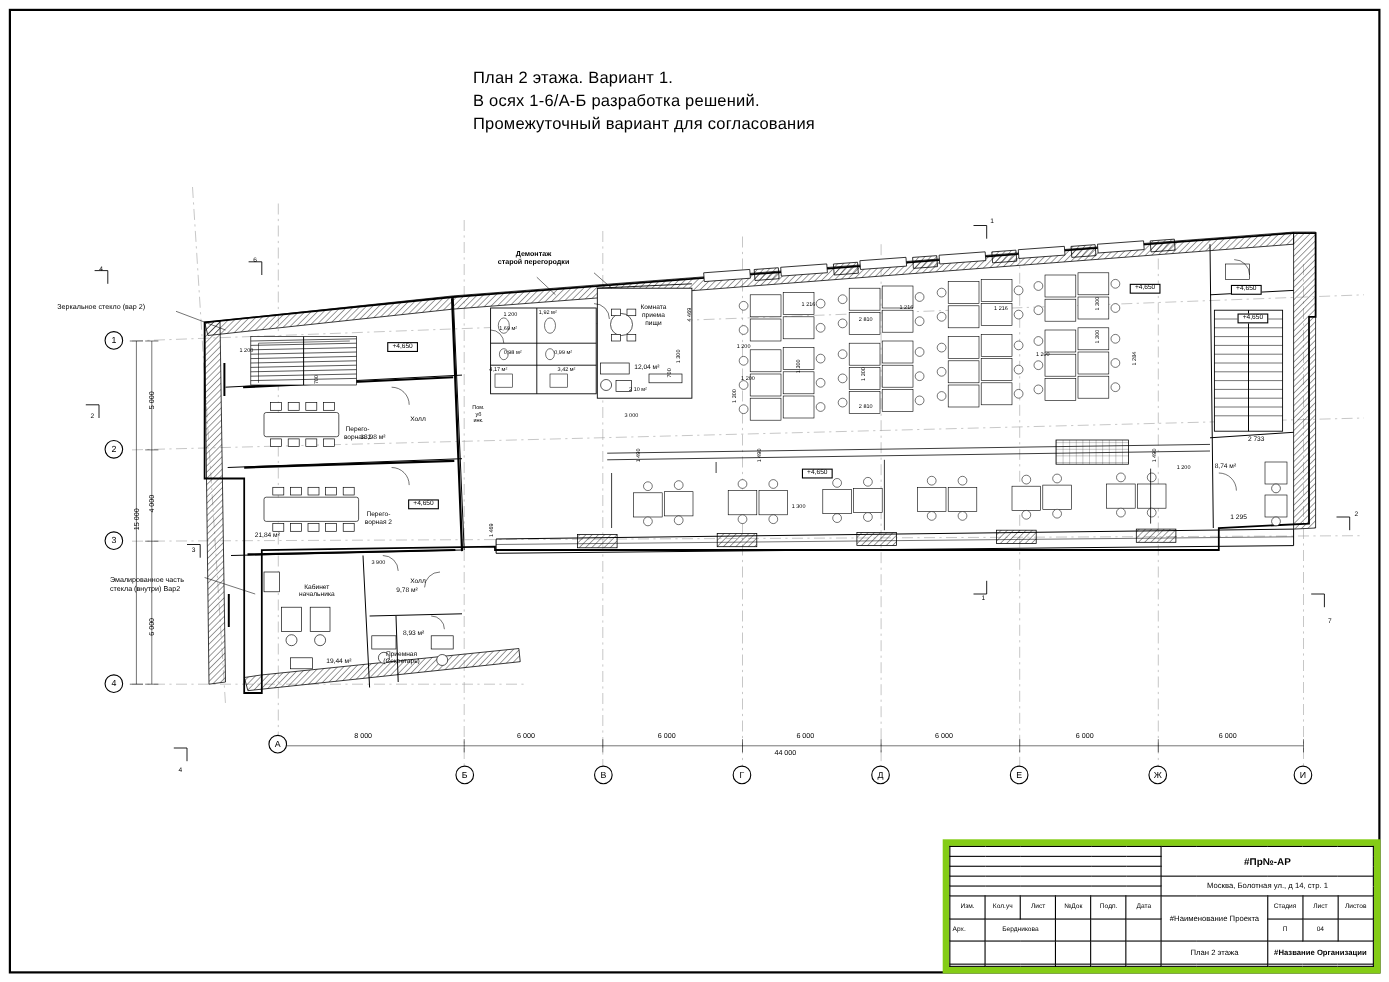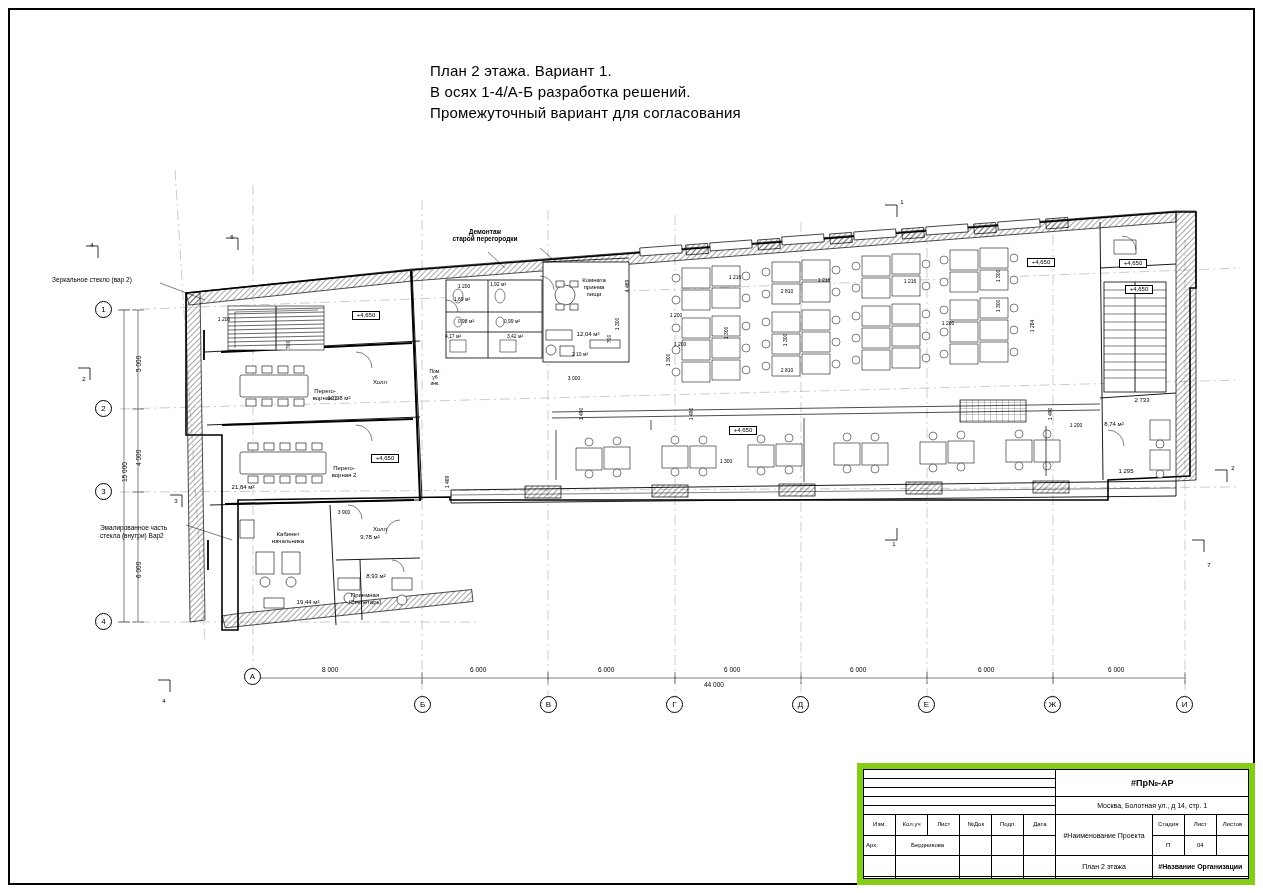--- a/index.html
+++ b/index.html
@@ -90,21 +90,21 @@
     white-space:pre-line;
   }
 </style>
 </head>
 <body>
 
 <div id="sheet">
   <div class="frame"></div>
 
   <div class="title-block-text">План 2 этажа. Вариант 1.
-В осях 1-4/А-Б разработка решений.
+В осях 1-6/А-Б разработка решений.
 Промежуточный вариант для согласования</div>
 
   <svg width="1263" height="893" style="position:absolute;left:0;top:0;">
     <defs>
       <pattern id="hatch" width="4" height="4" patternTransform="rotate(45)" patternUnits="userSpaceOnUse">
         <line x1="0" y1="0" x2="0" y2="4" stroke="#000" stroke-width="0.7"></line>
       </pattern>
       <pattern id="hatch2" width="3" height="3" patternTransform="rotate(45)" patternUnits="userSpaceOnUse">
         <line x1="0" y1="0" x2="0" y2="3" stroke="#000" stroke-width="0.5"></line>
       </pattern>

